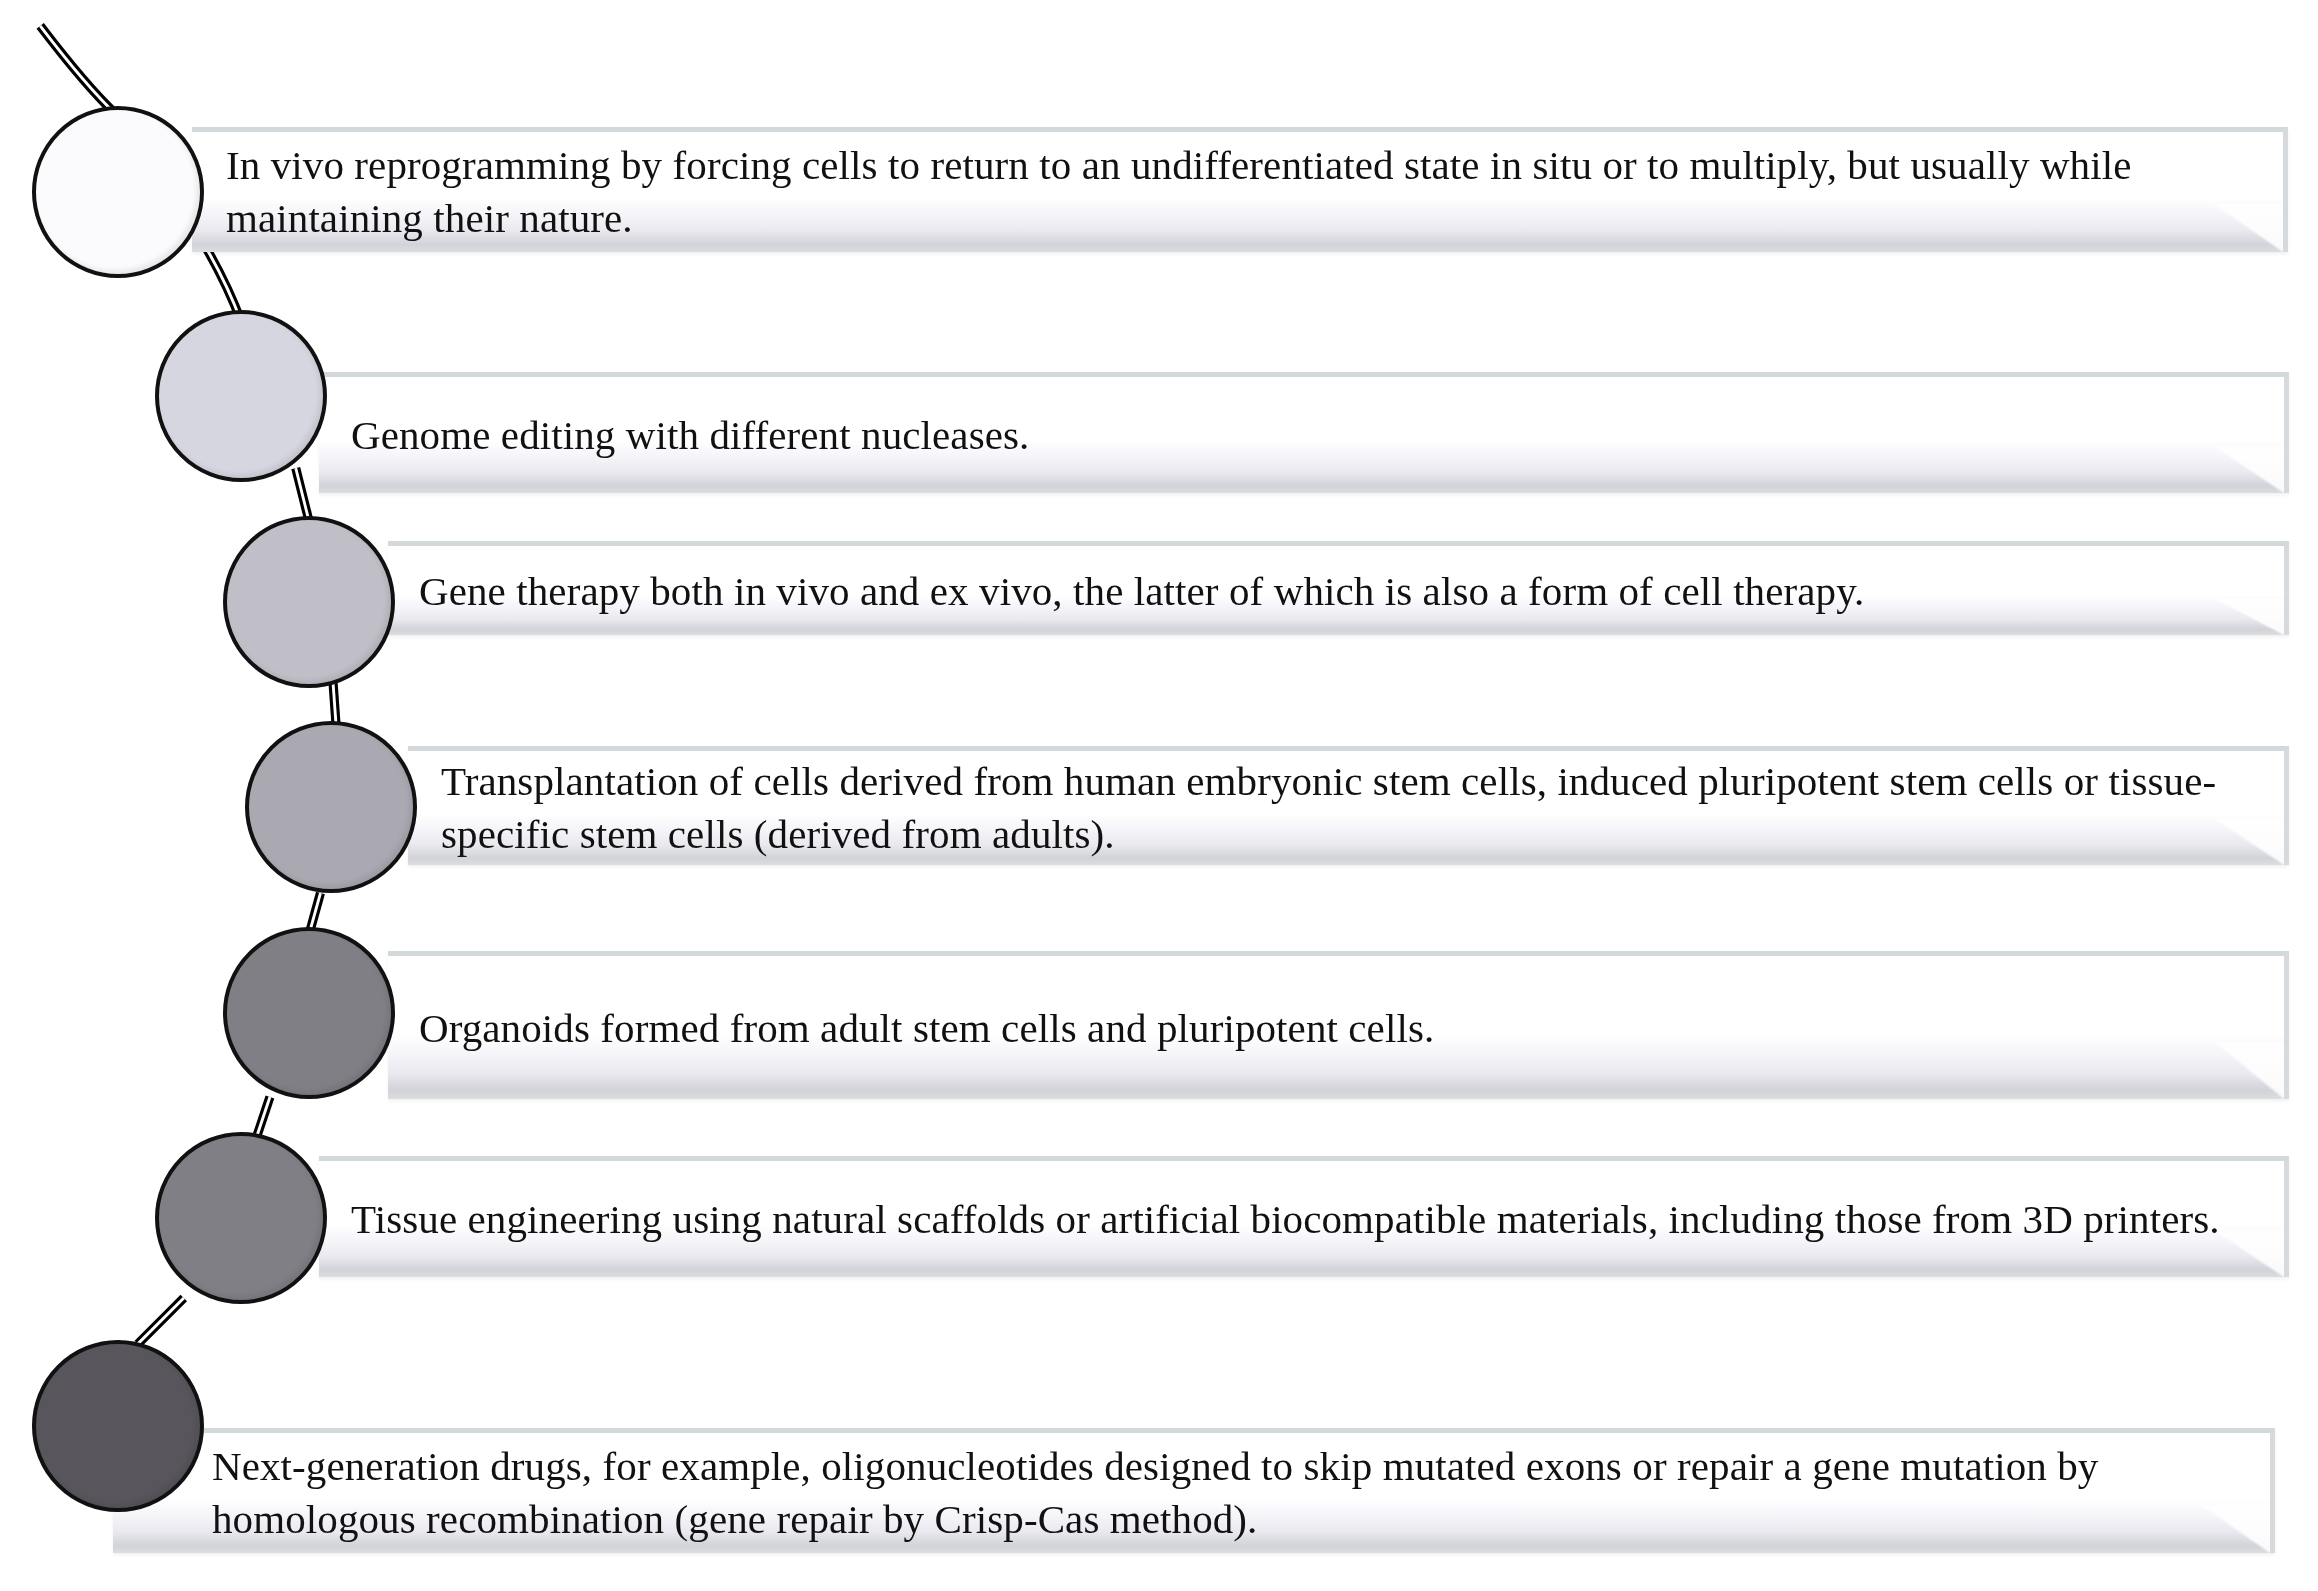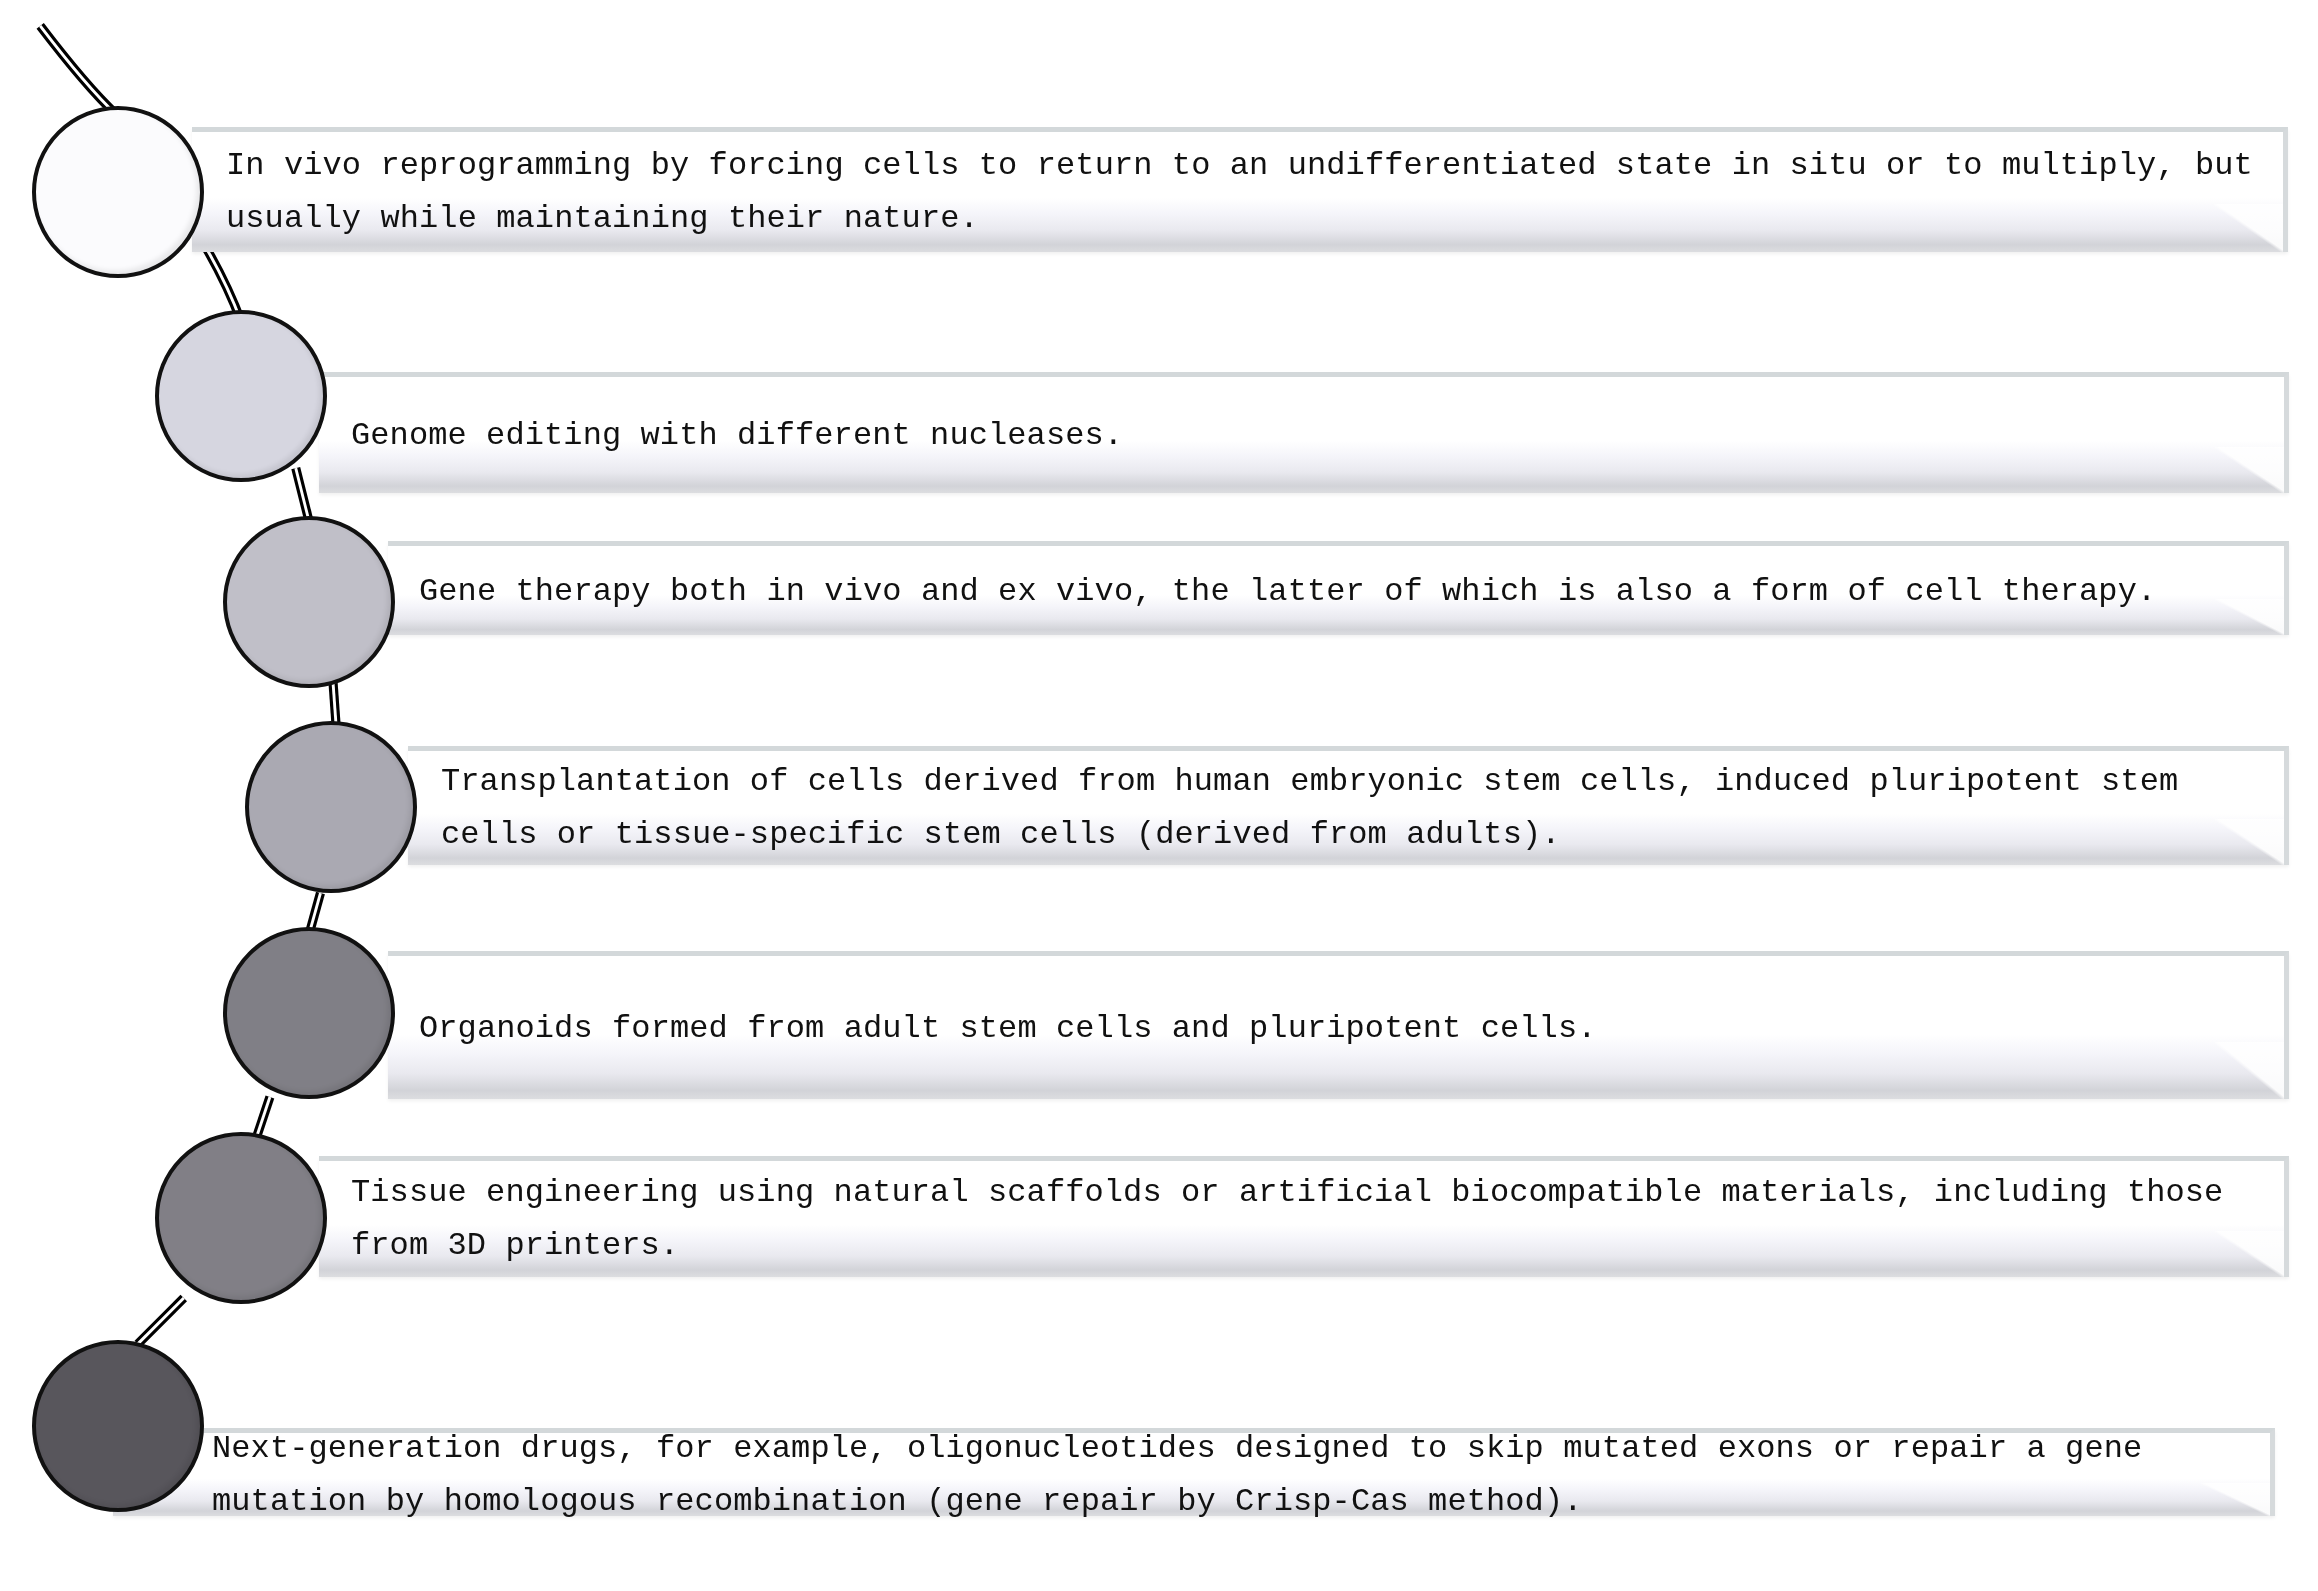--- a/index.html
+++ b/index.html
@@ -7,21 +7,21 @@
          font-family:"Liberation Serif","DejaVu Serif",serif; }
   .stage { position:absolute; left:0; top:0; width:2319px; height:1592px; }
   svg.connector { position:absolute; left:0; top:0; width:2319px; height:1592px; z-index:1; }
   .box { position:absolute; z-index:2; box-sizing:border-box;
          border-top:5.7px solid #d3d8da; border-right:5.7px solid #d6dadc;
          background:linear-gradient(to bottom,#ffffff 0%,#ffffff 55%,#f5f5fa 68%,#e9e9ef 82%,#d2d3d8 94%,#dcdde0 100%);
          box-shadow:0 3.4px 3.4px rgba(0,0,0,0.06); }
   .box::after { content:""; position:absolute; right:0; bottom:0; width:69px; height:40%;
          background:linear-gradient(to bottom left, #ffffff 48%, rgba(255,255,255,0) 52%); opacity:0.9; }
   .box .txt { position:absolute; top:50%; transform:translateY(-50%); right:4px;
-         font-size:32px; line-height:53px; color:#111; letter-spacing:0.1px; z-index:3;font-family:Liberation Mono, monospace; }
+         font-size:41px; line-height:53px; color:#111; letter-spacing:0.1px; z-index:3; }
   .circle { position:absolute; z-index:4; border-radius:50%; box-sizing:border-box;
          border:4.6px solid #111; box-shadow:inset -3.4px -3.4px 5.7px rgba(0,0,0,0.08); }
 </style>
 </head>
 <body>
 
 <div class="stage">
 
   <svg class="connector" viewBox="0 0 4038 2772">
     <path d="M 70 45 Q 150 150 203 200" stroke="#000" stroke-width="16" fill="none"></path>
@@ -63,19 +63,19 @@
   <div class="box" style="left:388px; top:951px; width:1901px; height:148px;">
     <div class="txt" style="left:31px;">Organoids formed from adult stem cells and pluripotent cells.</div>
   </div>
   <div class="circle" style="left:223px; top:927px; width:172px; height:172px; background:#807f86;"></div>
 
   <div class="box" style="left:319px; top:1156px; width:1970px; height:121px;">
     <div class="txt" style="left:32px;">Tissue engineering using natural scaffolds or artificial biocompatible materials, including those from 3D printers.</div>
   </div>
   <div class="circle" style="left:155px; top:1132px; width:172px; height:172px; background:#817f86;"></div>
 
-  <div class="box" style="left:113px; top:1428px; width:2162px; height:88px;">
+  <div class="box" style="left:113px; top:1428px; width:2162px; height:125px;">
     <div class="txt" style="left:99px;">Next-generation drugs, for example, oligonucleotides designed to skip mutated exons or repair a gene mutation by homologous recombination (gene repair by Crisp-Cas method).</div>
   </div>
   <div class="circle" style="left:32px; top:1340px; width:172px; height:172px; background:#58565c;"></div>
 
 </div>
 
 
 </body></html>

